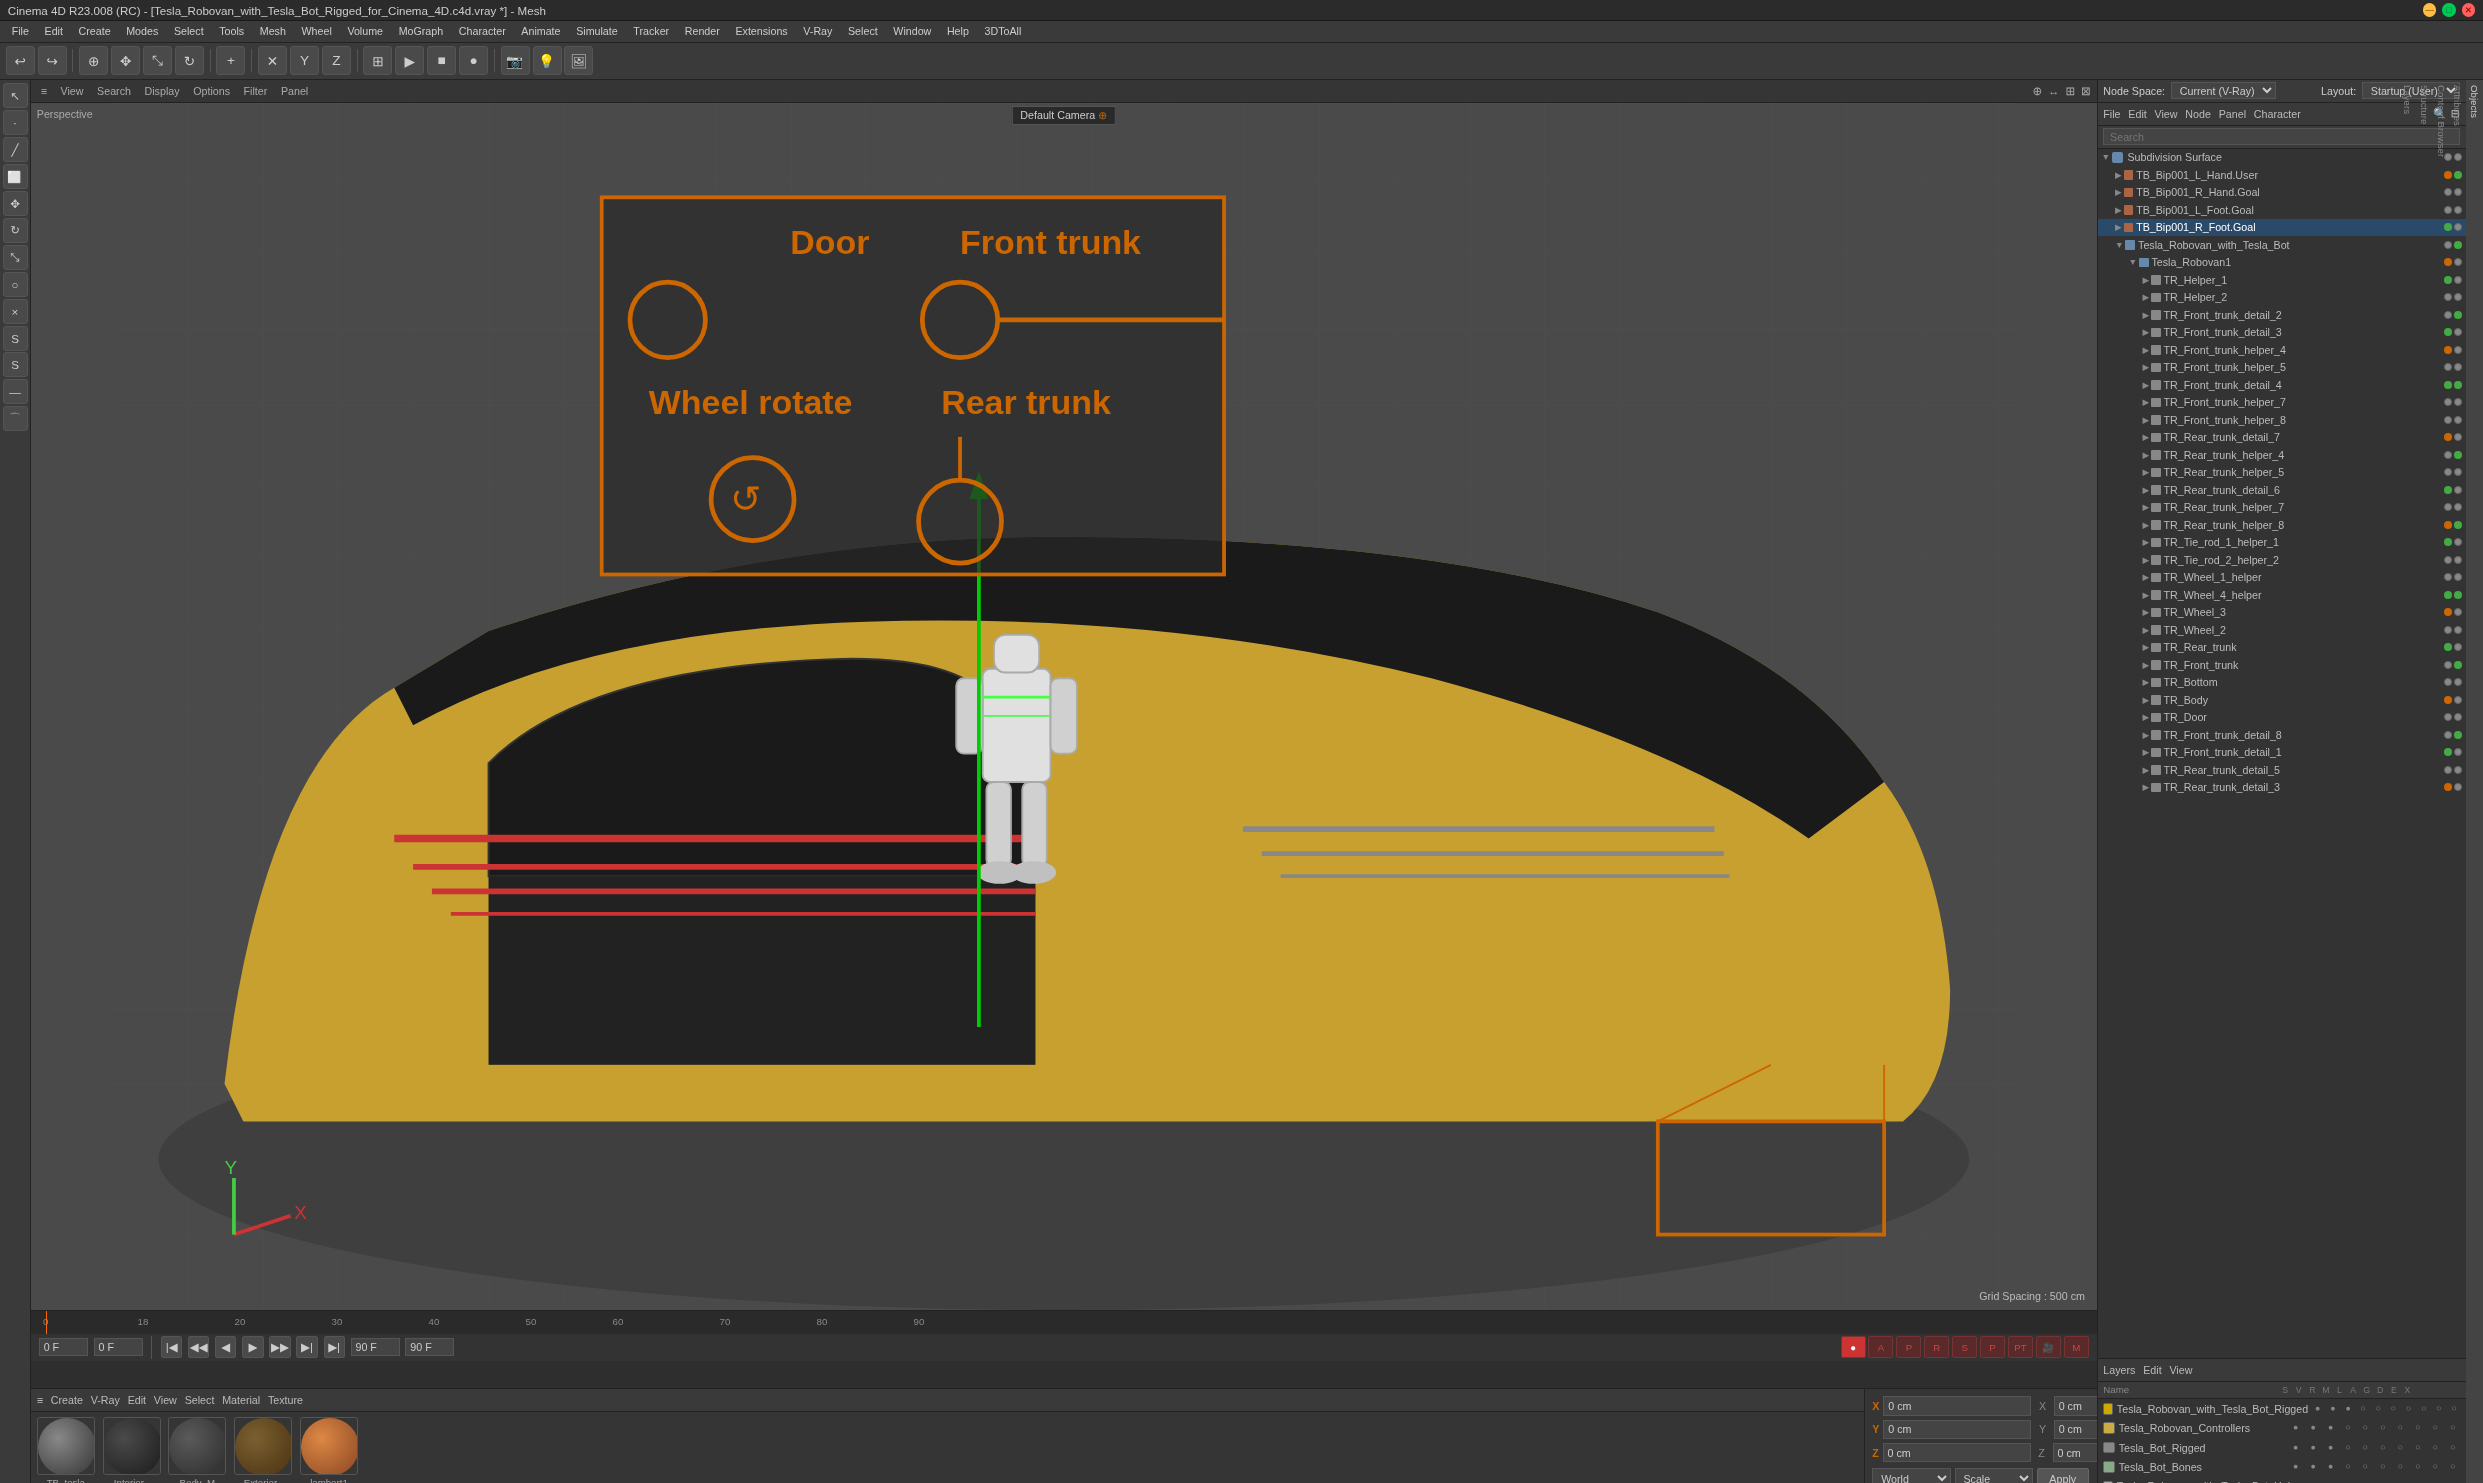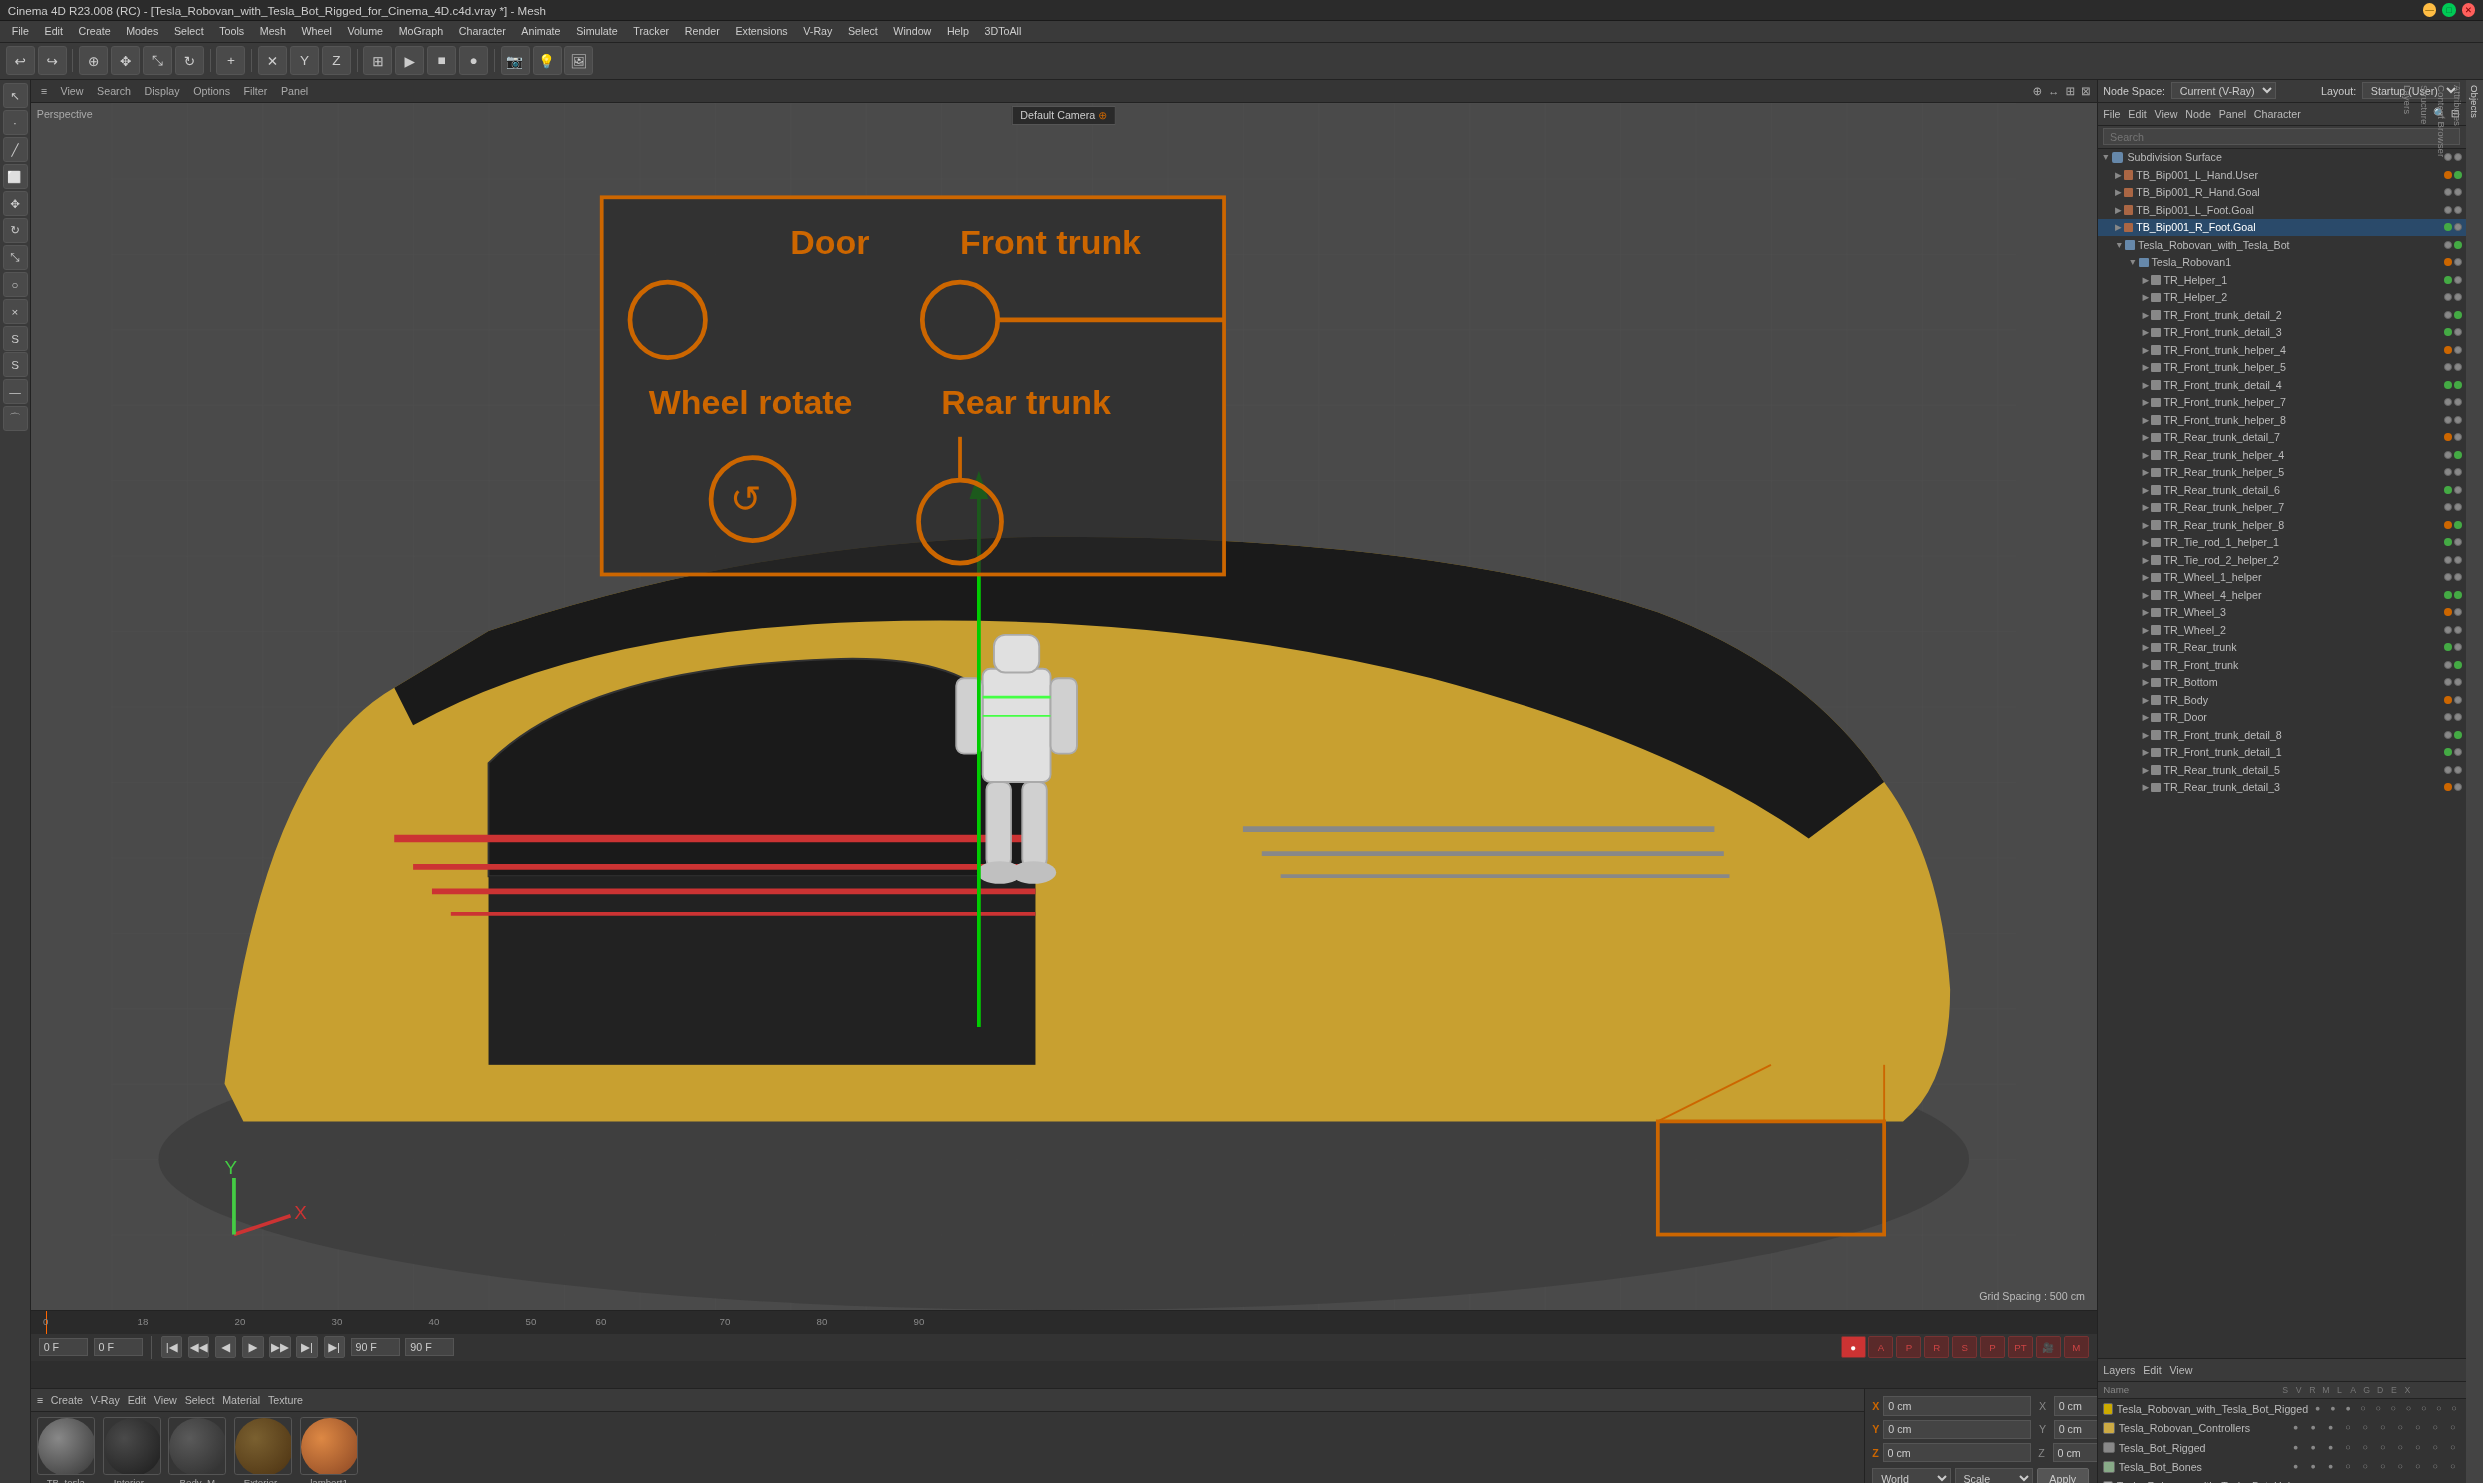--- a/index.html
+++ b/index.html
@@ -704,21 +704,21 @@
 
     <div id="timeline">
       <div id="timeline-bar">
         <div class="tl-cursor"></div>
         <div class="tl-label" style="left:14.6px;">0</div>
         <div class="tl-label" style="left:112px;">18</div>
         <div class="tl-label" style="left:209px;">20</div>
         <div class="tl-label" style="left:306px;">30</div>
         <div class="tl-label" style="left:403px;">40</div>
         <div class="tl-label" style="left:500px;">50</div>
-        <div class="tl-label" style="left:570px;">60</div>
+        <div class="tl-label" style="left:587px;">60</div>
         <div class="tl-label" style="left:694px;">70</div>
         <div class="tl-label" style="left:791px;">80</div>
         <div class="tl-label" style="left:888px;">90</div>
       </div>
       <div id="timeline-controls">
         <input class="tc-field" type="text" value="0 F" style="">
         <input class="tc-field" type="text" value="0 F" style="">
         <div class="toolbar-sep"></div>
         <div class="tc-btn">|◀</div>
         <div class="tc-btn">◀◀</div>

